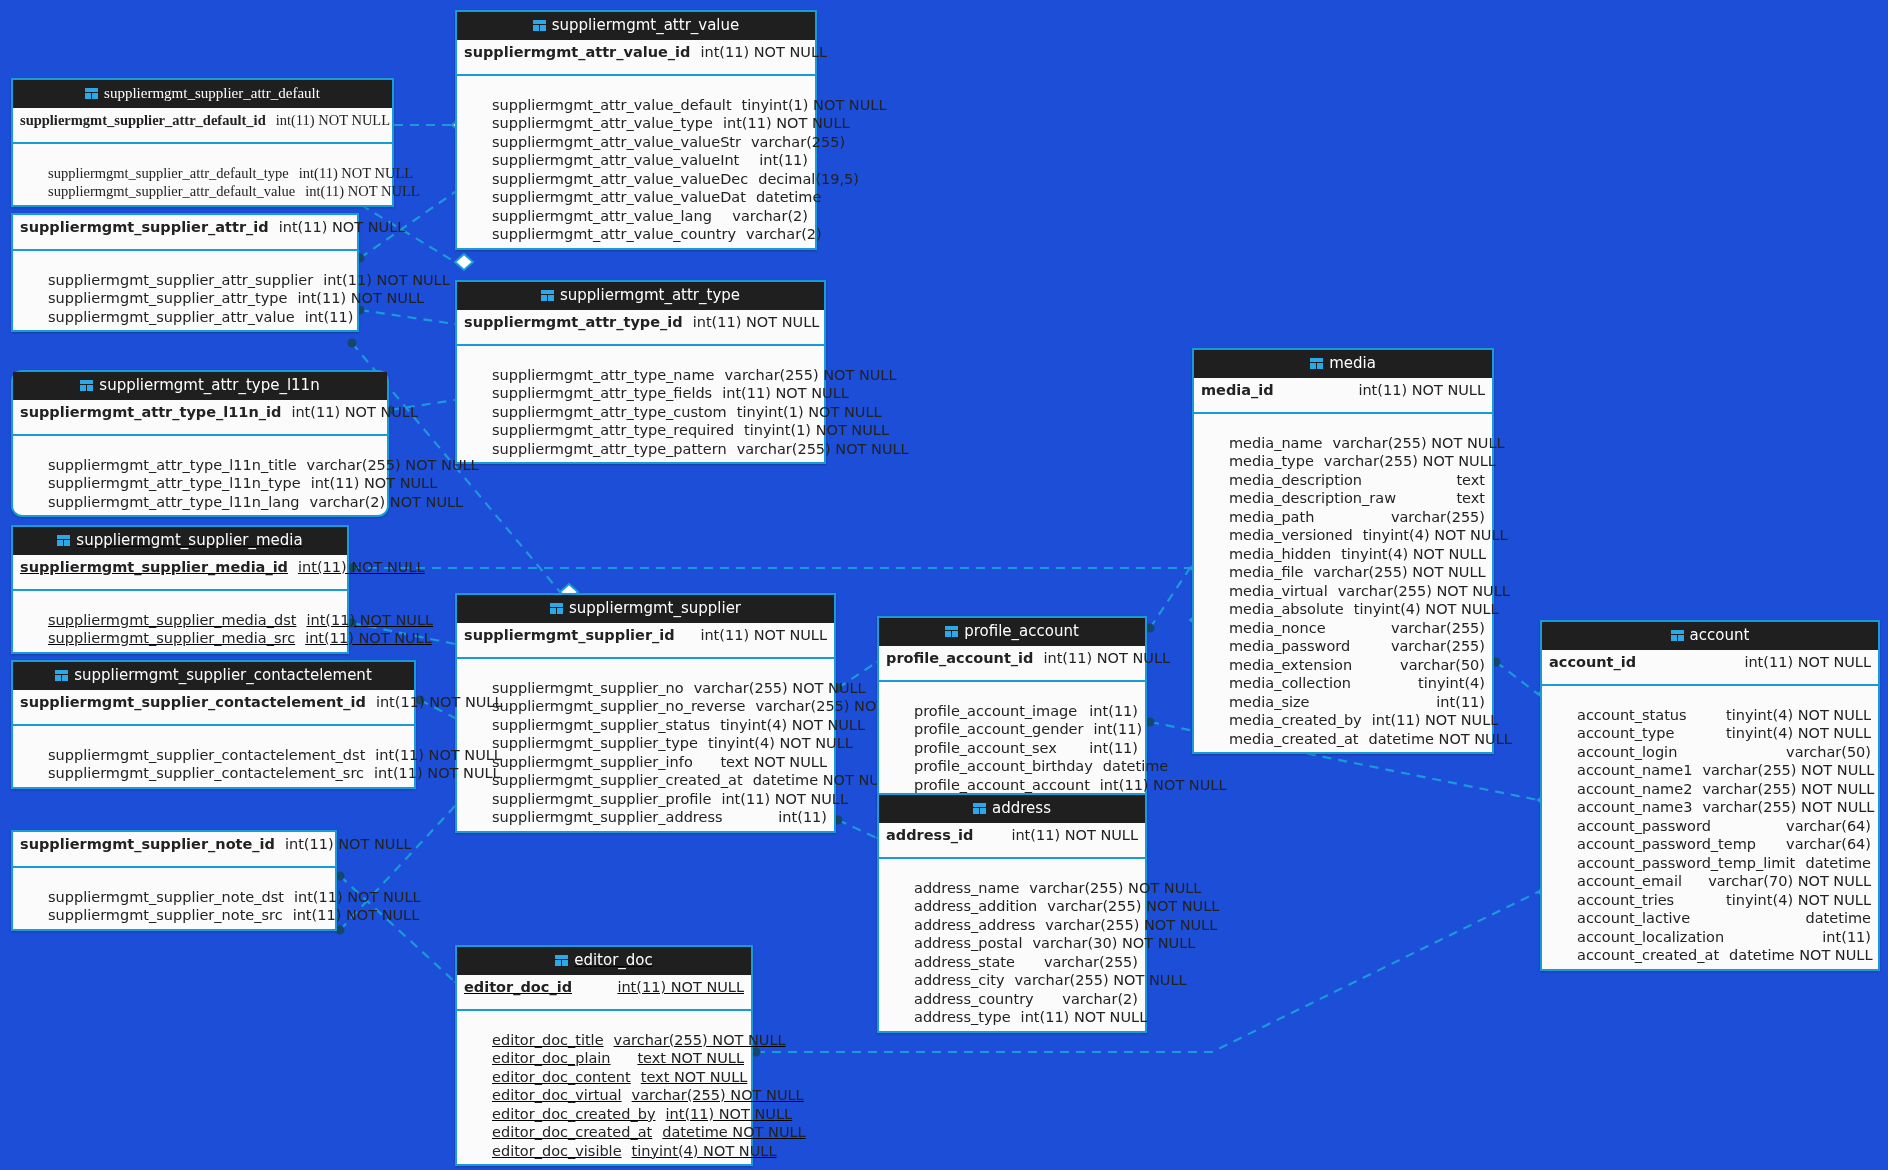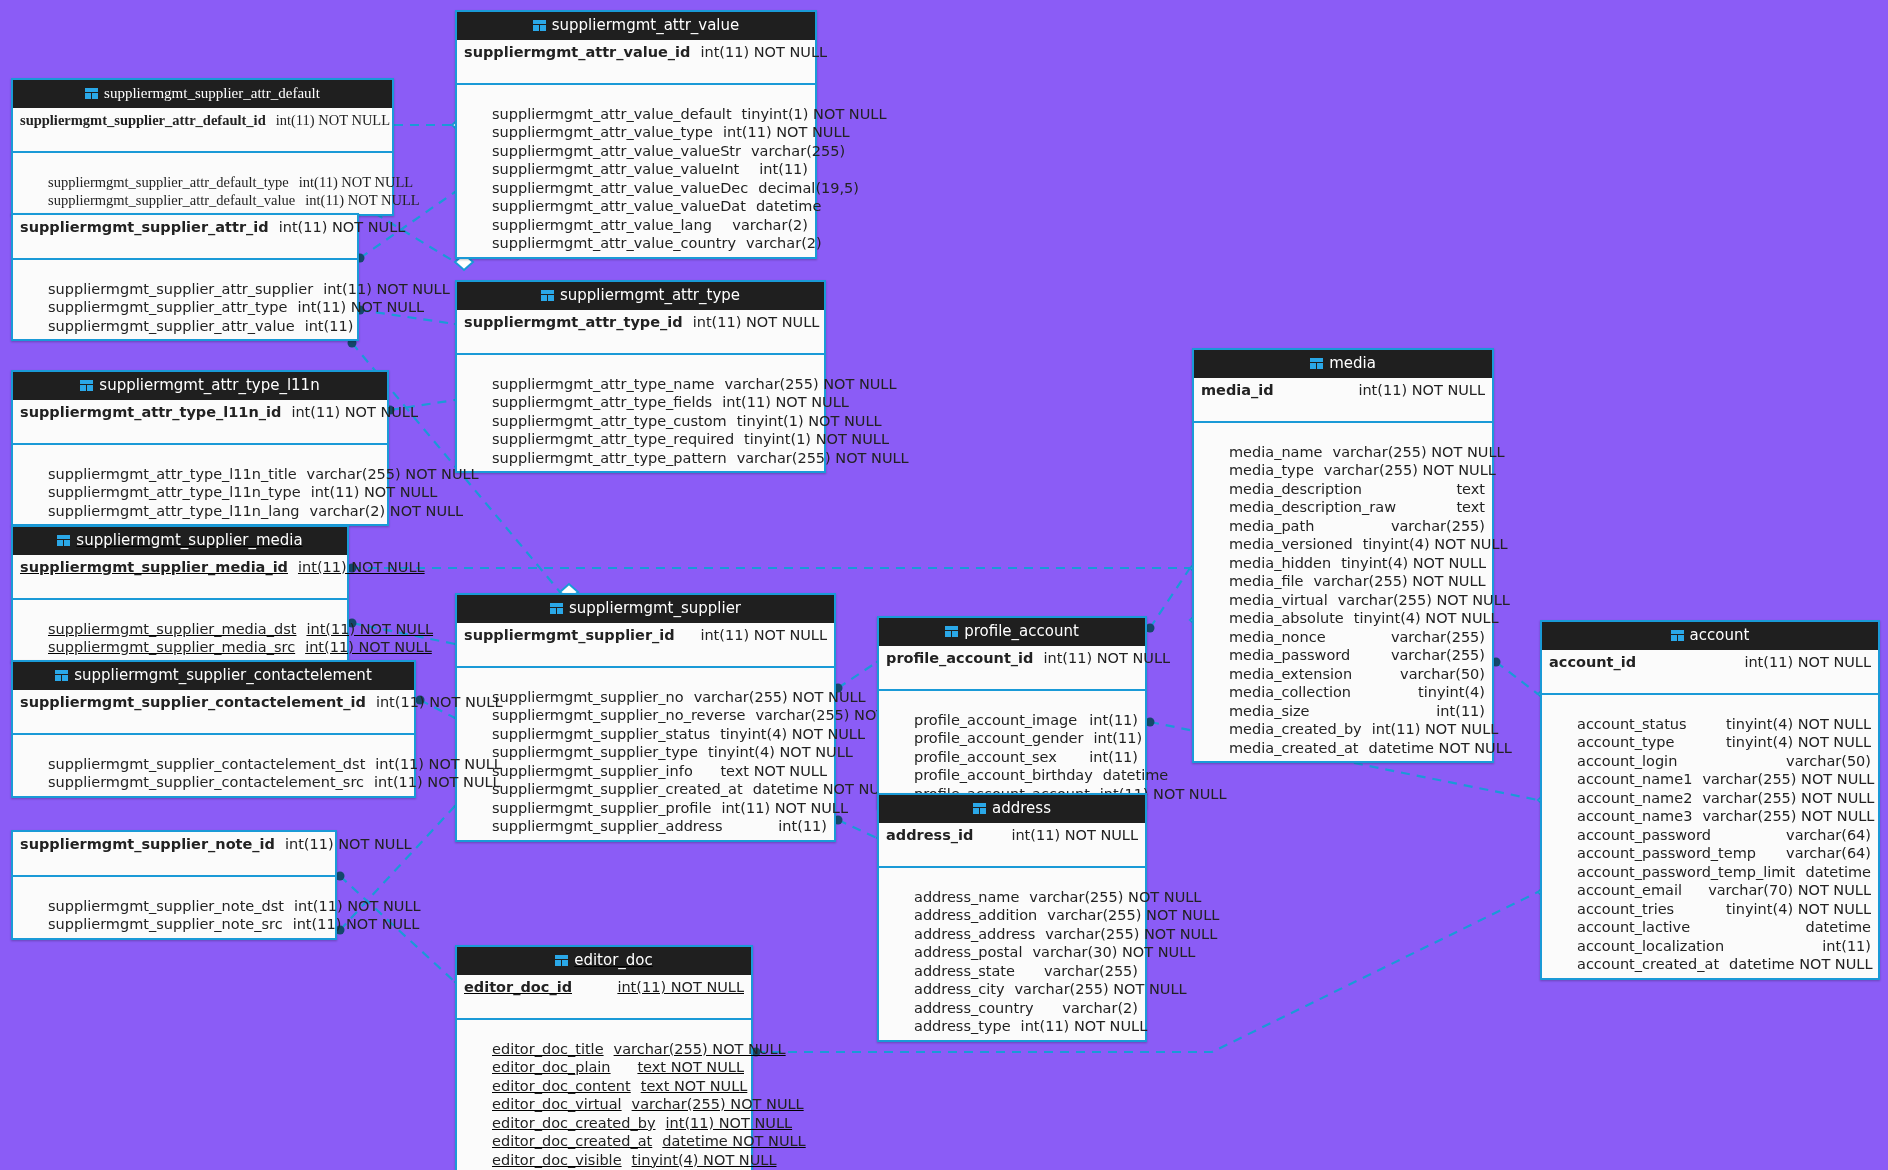--- a/index.html
+++ b/index.html
@@ -7,21 +7,21 @@
     padding: 0;
     background: #ffffff;
   }
   body {
     font-family: "DejaVu Sans", "Liberation Sans", sans-serif;
   }
   #canvas {
     position: relative;
     width: 1888px;
     height: 1170px;
-    background: #8b5cf6;
+    background: #1d4ed8;
     overflow: hidden;
   }
   #edges {
     position: absolute;
     left: 0;
     top: 0;
     width: 1888px;
     height: 1170px;
     pointer-events: none;
   }
@@ -75,21 +75,21 @@
     font-size: 14.5px;
     line-height: 18.5px;
     padding: 0px 7px;
     white-space: nowrap;
     color: #222222;
     gap: 10px;
   }
   .pk-row .row {
     font-weight: bold;
     padding-top: 3px;
-    padding-bottom: 21px;
+    padding-bottom: 12px;
   }
   .row .col-name { text-align: left; }
   .row .col-type { text-align: right; color: #222; font-weight: normal; }
 
   
 </style>
 </head>
 <body>
 
 <div id="canvas">
@@ -299,21 +299,21 @@
           <div class="row">
             <span class="col-name">suppliermgmt_attr_type_required</span>
             <span class="col-type">tinyint(1) NOT NULL</span>
           </div>
           <div class="row">
             <span class="col-name">suppliermgmt_attr_type_pattern</span>
             <span class="col-type">varchar(255) NOT NULL</span>
           </div>
         </div>
       </div>
-      <div class="entity" style="left: 11px; top: 370px; width: 378px;">
+      <div class="entity" style="left: 11px; top: 370px; width: 378px; border-radius: 11px;">
         <div class="ent-title">
           <span class="tbl-icon">
             <i class="r1"></i>
             <i class="r2a"></i>
             <i class="r2b"></i>
           </span>
           <span>suppliermgmt_attr_type_l11n</span>
         </div>
         <div class="pk-row">
           <div class="row">

